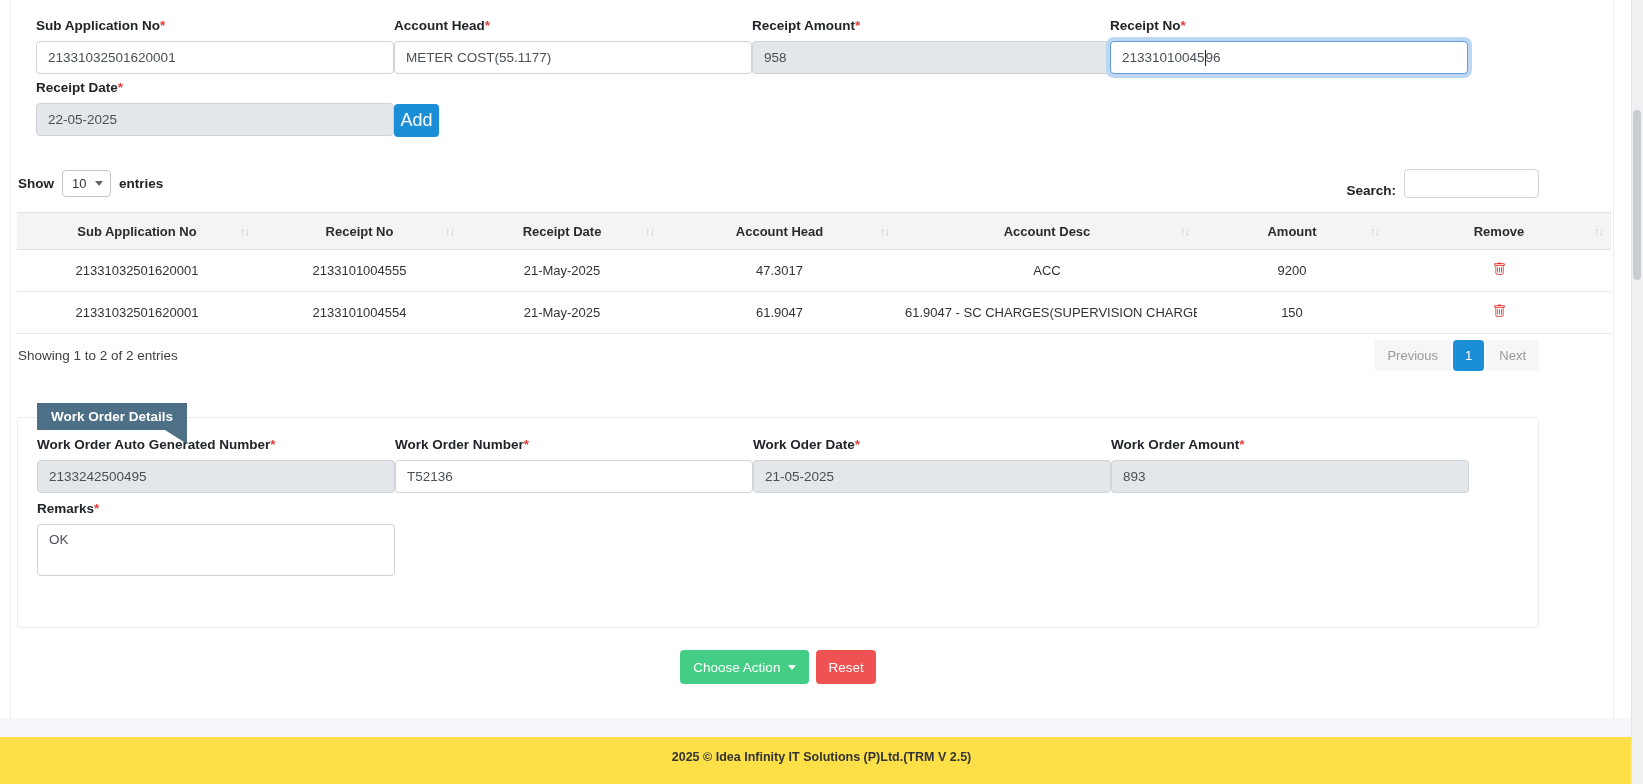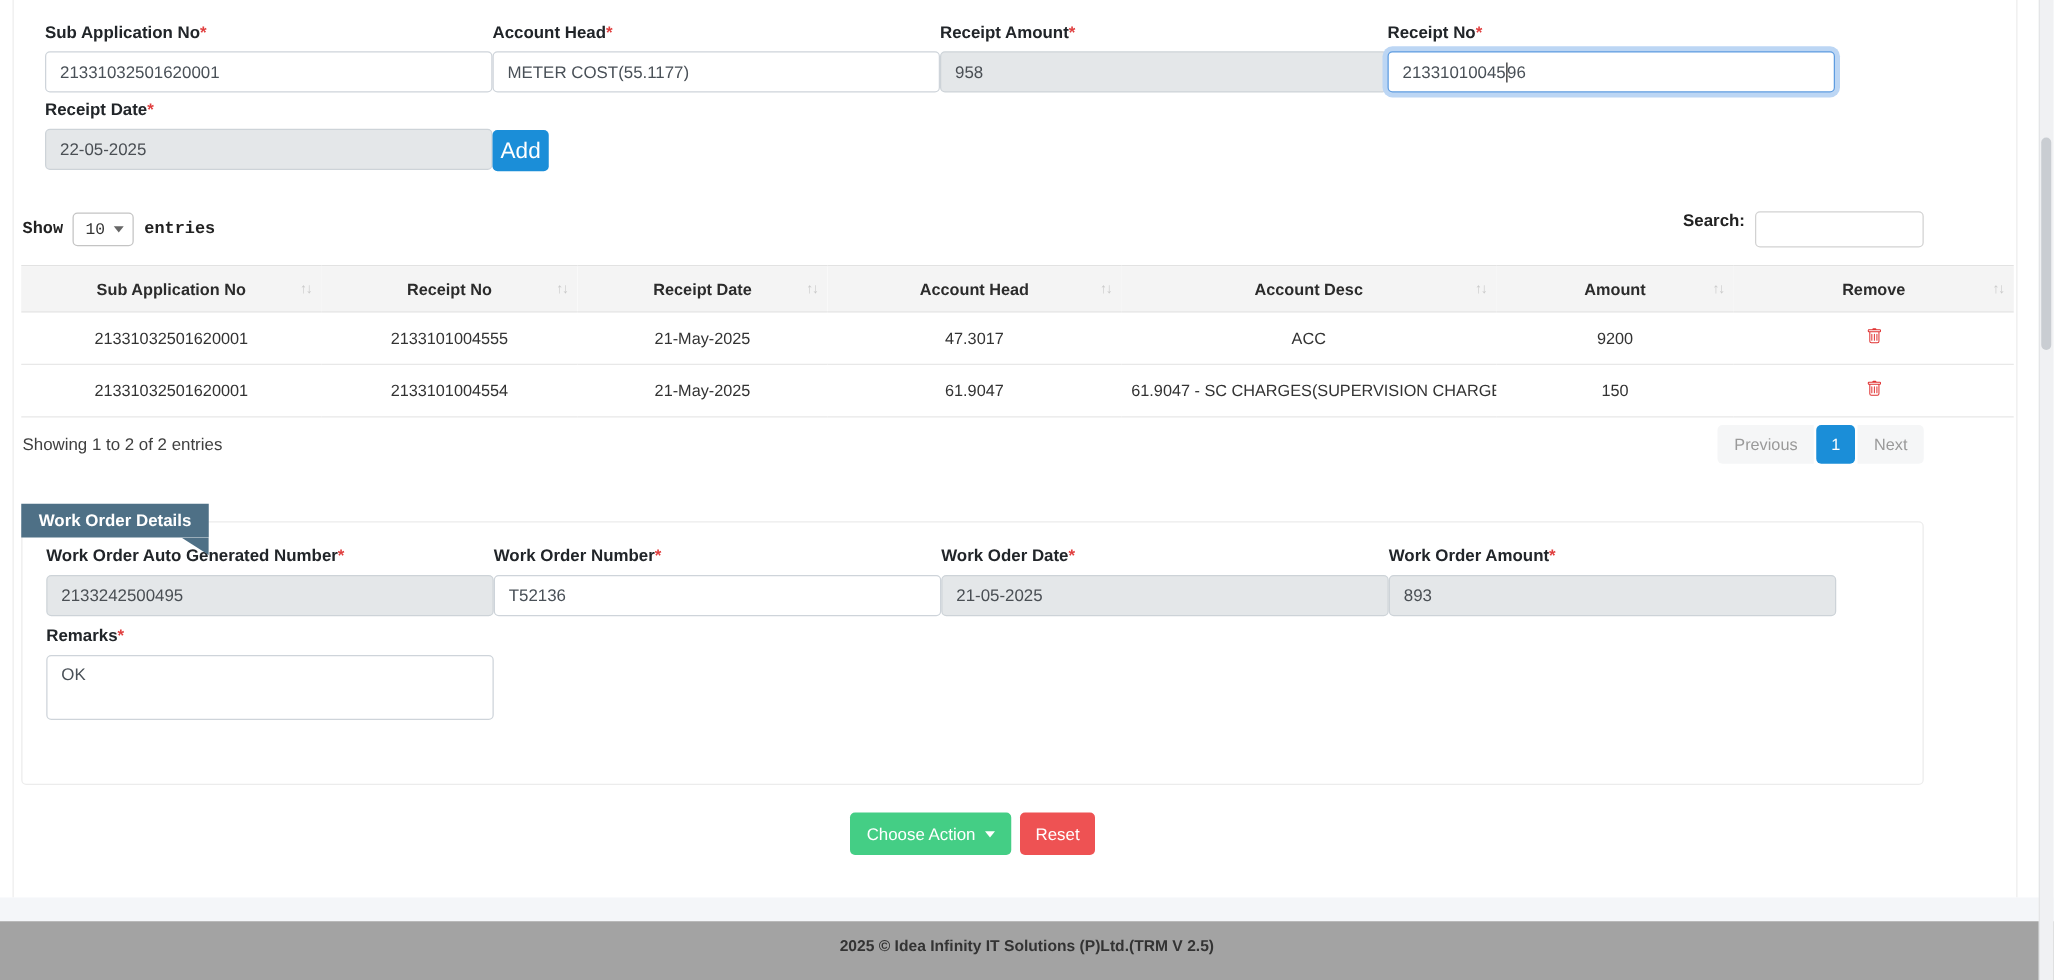--- a/index.html
+++ b/index.html
@@ -31,28 +31,28 @@
   .caret { display:inline-block; width:1px; height:16px; background:#222; }
   .row2 { margin-top:6px; }
   .btn-add {
     margin-top:24px; width:45px; height:33px; background:#1b8ed8; color:#fff;
     border:none; border-radius:4px; font-size:18px; cursor:pointer;
     font-family:inherit;
   }
 
   
   .dt-controls { display:flex; justify-content:space-between; align-items:center; margin-top:32px; width:1522px; padding-left:1px; }
-  .show-wrap { display:flex; align-items:center; gap:8px; font-weight:700; color:#222;font-family:Liberation Mono, monospace; }
+  .show-wrap { display:flex; align-items:center; gap:8px; font-weight:700; color:#222; }
   .select-box {
     width:49px; height:27px; border:1px solid #c4c4c4; border-radius:4px; background:#fff;
     display:flex; align-items:center; justify-content:space-between; padding:0 7px 0 9px;
     font-weight:400; color:#333; cursor:pointer; font-size:13px;
   }
   .chev { width:0; height:0; border-left:4px solid transparent; border-right:4px solid transparent; border-top:5px solid #666; }
-  .search-wrap { display:flex; align-items:flex-start; gap:8px; font-weight:700; color:#222; }
+  .search-wrap { display:flex; align-items:flex-end; gap:8px; font-weight:700; color:#222; }
   .search-input { width:135px; height:29px; border:1px solid #d2d2d2; border-radius:4px; padding:4px 8px; font-family:inherit; font-size:13px; }
 
   
   table.dt { border-collapse:collapse; width:1594px; table-layout:fixed; margin-top:14px; font-size:13px; }
   table.dt th {
     background:#f4f4f4; border-top:1px solid #e2e2e2; border-bottom:1px solid #e2e2e2;
     font-weight:700; color:#2b2b2b; height:37px; text-align:center; position:relative; font-size:13px;
   }
   .sort { position:absolute; right:8px; top:50%; transform:translateY(-50%); color:#c9c9c9; font-size:11px; letter-spacing:-1px; }
   table.dt td { text-align:center; height:42px; border-bottom:1px solid #e8e8e8; color:#333; padding:4px 8px; overflow:hidden; white-space:nowrap; }
@@ -65,21 +65,21 @@
   .pager { display:flex; align-items:center; }
   .pg { display:inline-block; padding:8px 13px; font-size:13px; color:#9a9a9a; background:#f5f6f7; margin-left:2px; cursor:pointer; user-select:none; }
   .pg.prev { border-radius:4px 0 0 4px; }
   .pg.next { border-radius:0 4px 4px 0; }
   .pg.current { background:#1b8ed8; color:#fff; border-radius:4px; padding:8px 12px; }
 
   
   .wo-tab {
     display:inline-block; position:relative; z-index:2; margin-top:32px;
     background:#4e7086; color:#fff; font-weight:700; font-size:13.5px;
-    padding:6px 14px; height:27px; line-height:15px;
+    padding:6px 14px; height:27px; line-height:15px;margin-left:20px;
   }
   .wo-tab::after {
     content:""; position:absolute; right:0; top:100%; width:22px; height:14px;
     background:#4e7086; clip-path:polygon(0 0,100% 0,100% 100%);
   }
   .wo-panel {
     position:relative; z-index:1; margin-top:-13px; width:1522px;
     border:1px solid #ececec; border-radius:4px; padding:19px 0 48px 19px;
   }
   .wo-panel .form-grid { margin-left:0; }
@@ -97,21 +97,21 @@
   }
   .caret-down { width:0; height:0; border-left:4px solid transparent; border-right:4px solid transparent; border-top:5px solid #fff; }
   .btn-reset {
     background:#ee5253; color:#fff; border:none; border-radius:4px; height:34px;
     padding:0 12px; font-size:13.5px; cursor:pointer; font-family:inherit;
   }
 
   
   .band { position:absolute; left:0; top:718px; width:1643px; height:19px; background:#f4f6f9; }
   .footer {
-    position:absolute; left:0; top:737px; width:1643px; height:47px; background:#a3a3a3;
+    position:absolute; left:0; top:737px; width:1643px; height:47px; background:#fde047;
     text-align:center; padding-top:13px; font-weight:700; font-size:12.5px; color:#333;
   }
 
   
   .scroll-track { position:absolute; right:0; top:0; width:12px; height:784px; background:#f0f1f3; border-left:1px solid #e4e5e7; }
   .scroll-thumb { position:absolute; right:2px; top:110px; width:8px; height:170px; background:#c9cdd2; border-radius:4px; }
 </style>
 </head>
 <body>
 

